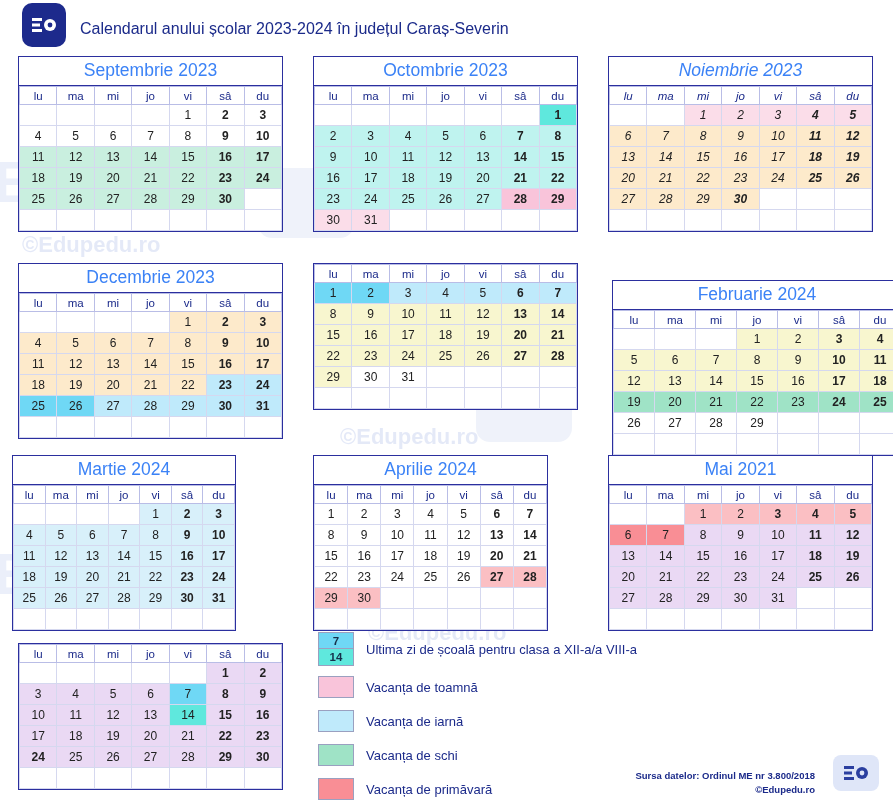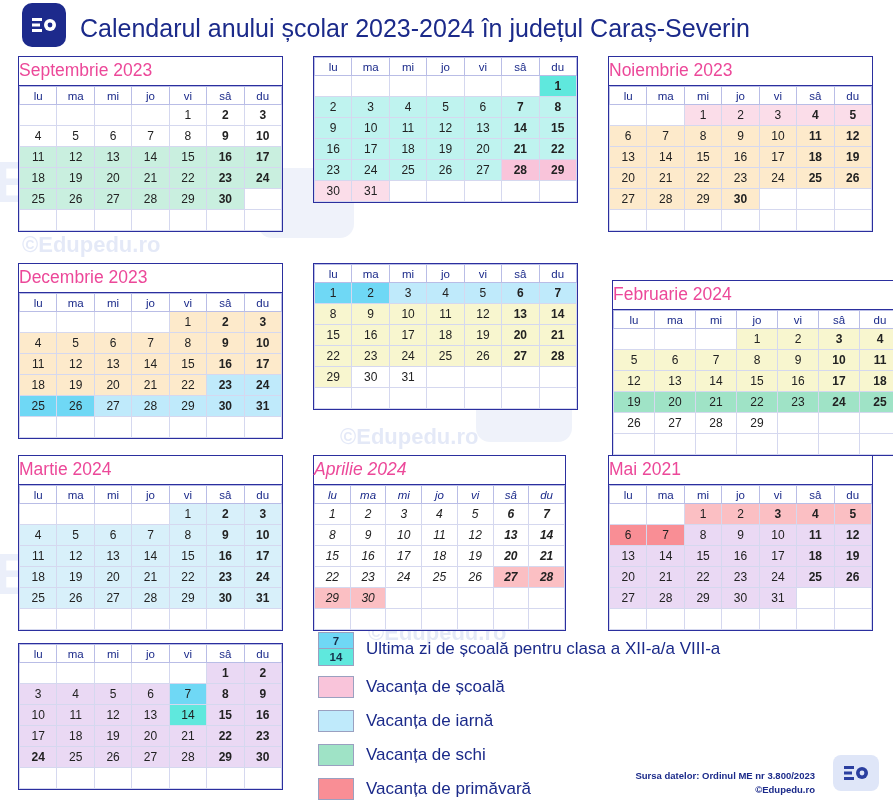--- a/index.html
+++ b/index.html
@@ -64,37 +64,38 @@
   .logo {
     width: 44px; height: 44px;
     border-radius: 10px;
     background: #1d2a8c;
     display: flex; align-items: center; justify-content: center;
     flex: 0 0 auto;
   }
   .logo svg { display: block; }
   .title {
     margin-left: 14px;
-    font-size: 25px;
+    font-size: 16px;
     color: #1b2a8a;
     font-weight: normal;
     white-space: nowrap;
     margin-top: 7px;
   }
 
   
   .month {
     position: absolute;
     border: 1px solid #2b2f9e;
     background: #fff;
     z-index: 5;
   }
   .month-title {
+    text-align: center;
     font-size: 17.5px;
-    color: #ec4899;
+    color: #3b82f6;
     padding: 4px 0 5px 0;
     border-bottom: 1px solid #2b2f9e;
     line-height: 1.1;
   }
   table.cal {
     border-collapse: collapse;
     width: 100%;
     table-layout: fixed;
   }
   table.cal th {
@@ -143,21 +144,21 @@
     align-items: center;
     height: 34px;
   }
   .swatch {
     width: 36px; height: 22px;
     border: 1px solid #9aa0c0;
     flex: 0 0 auto;
   }
   .legend-label {
     margin-left: 12px;
-    font-size: 17px;
+    font-size: 13px;
     color: #1b2a8a;
   }
   .lastday {
     width: 36px;
     flex: 0 0 auto;
   }
   .lastday div {
     height: 17px;
     font-size: 11.5px;
     line-height: 17px;
@@ -286,20 +287,21 @@
               <td class="empty"></td>
               <td class="empty"></td>
               <td class="empty"></td>
               <td class="empty"></td>
               <td class="empty"></td>
             </tr>
           </tbody>
         </table>
       </div>
       <div class="month" style="left: 313px; top: 56px; width: 265px;">
+        <div class="month-title">Octombrie 2023</div>
         <table class="cal">
           <thead>
             <tr>
               <th>lu</th>
               <th>ma</th>
               <th>mi</th>
               <th>jo</th>
               <th>vi</th>
               <th>sâ</th>
               <th>du</th>
@@ -356,21 +358,21 @@
               <td class="c-pink-l">31</td>
               <td class="empty"></td>
               <td class="empty"></td>
               <td class="empty"></td>
               <td class="empty"></td>
               <td class="empty"></td>
             </tr>
           </tbody>
         </table>
       </div>
-      <div class="month" style="left: 608px; top: 56px; width: 265px;">
+      <div class="month" style="left: 608px; top: 56px; width: 265px; font-style: italic;">
         <div class="month-title">Noiembrie 2023</div>
         <table class="cal">
           <thead>
             <tr>
               <th>lu</th>
               <th>ma</th>
               <th>mi</th>
               <th>jo</th>
               <th>vi</th>
               <th>sâ</th>
@@ -643,21 +645,21 @@
               <td class="empty"></td>
               <td class="empty"></td>
               <td class="empty"></td>
               <td class="empty"></td>
               <td class="empty"></td>
               <td class="empty"></td>
             </tr>
           </tbody>
         </table>
       </div>
-      <div class="month" style="left: 18px; top: 455px; width: 265px;">
+      <div class="month" style="left: 12px; top: 455px; width: 224px;">
         <div class="month-title">Martie 2024</div>
         <table class="cal">
           <thead>
             <tr>
               <th>lu</th>
               <th>ma</th>
               <th>mi</th>
               <th>jo</th>
               <th>vi</th>
               <th>sâ</th>
@@ -715,21 +717,21 @@
               <td class="empty"></td>
               <td class="empty"></td>
               <td class="empty"></td>
               <td class="empty"></td>
               <td class="empty"></td>
               <td class="empty"></td>
             </tr>
           </tbody>
         </table>
       </div>
-      <div class="month" style="left: 313px; top: 455px; width: 253px; font-style: italic;">
+      <div class="month" style="left: 313px; top: 455px; width: 235px;">
         <div class="month-title">Aprilie 2024</div>
         <table class="cal">
           <thead>
             <tr>
               <th>lu</th>
               <th>ma</th>
               <th>mi</th>
               <th>jo</th>
               <th>vi</th>
               <th>sâ</th>
@@ -943,41 +945,41 @@
     <div class="legend-row" style="height:42px;">
       <div class="lastday">
         <div style="background:#6fd8f5;">7</div>
         <div style="background:#5fe8dd; border-top:none;">14</div>
       </div>
       <div class="legend-label">Ultima zi de școală pentru clasa a XII-a/a VIII-a</div>
     </div>
 
     <div class="legend-row">
       <div class="swatch" style="background:#f9c4da;"></div>
-      <div class="legend-label">Vacanța de școală</div>
+      <div class="legend-label">Vacanța de toamnă</div>
     </div>
 
     <div class="legend-row">
       <div class="swatch" style="background:#bfeafb;"></div>
       <div class="legend-label">Vacanța de iarnă</div>
     </div>
 
     <div class="legend-row">
       <div class="swatch" style="background:#9fe3c6;"></div>
       <div class="legend-label">Vacanța de schi</div>
     </div>
 
     <div class="legend-row">
       <div class="swatch" style="background:#f98e95;"></div>
       <div class="legend-label">Vacanța de primăvară</div>
     </div>
   </div>
 
   <div class="source">
-    <div>Sursa datelor: Ordinul ME nr 3.800/2023</div>
+    <div>Sursa datelor: Ordinul ME nr 3.800/2018</div>
     <div>©Edupedu.ro</div>
   </div>
   <div class="footer-logo">
     <svg width="26" height="20" viewBox="0 0 26 20" aria-hidden="true">
       <rect x="1" y="3" width="10" height="3" fill="#2b3fa0"></rect>
       <rect x="1" y="8.5" width="8" height="3" fill="#2b3fa0"></rect>
       <rect x="1" y="14" width="10" height="3" fill="#2b3fa0"></rect>
       <circle cx="19" cy="10" r="6" fill="#2b3fa0"></circle>
       <circle cx="19" cy="10" r="2.4" fill="#dfe6f8"></circle>
     </svg>

